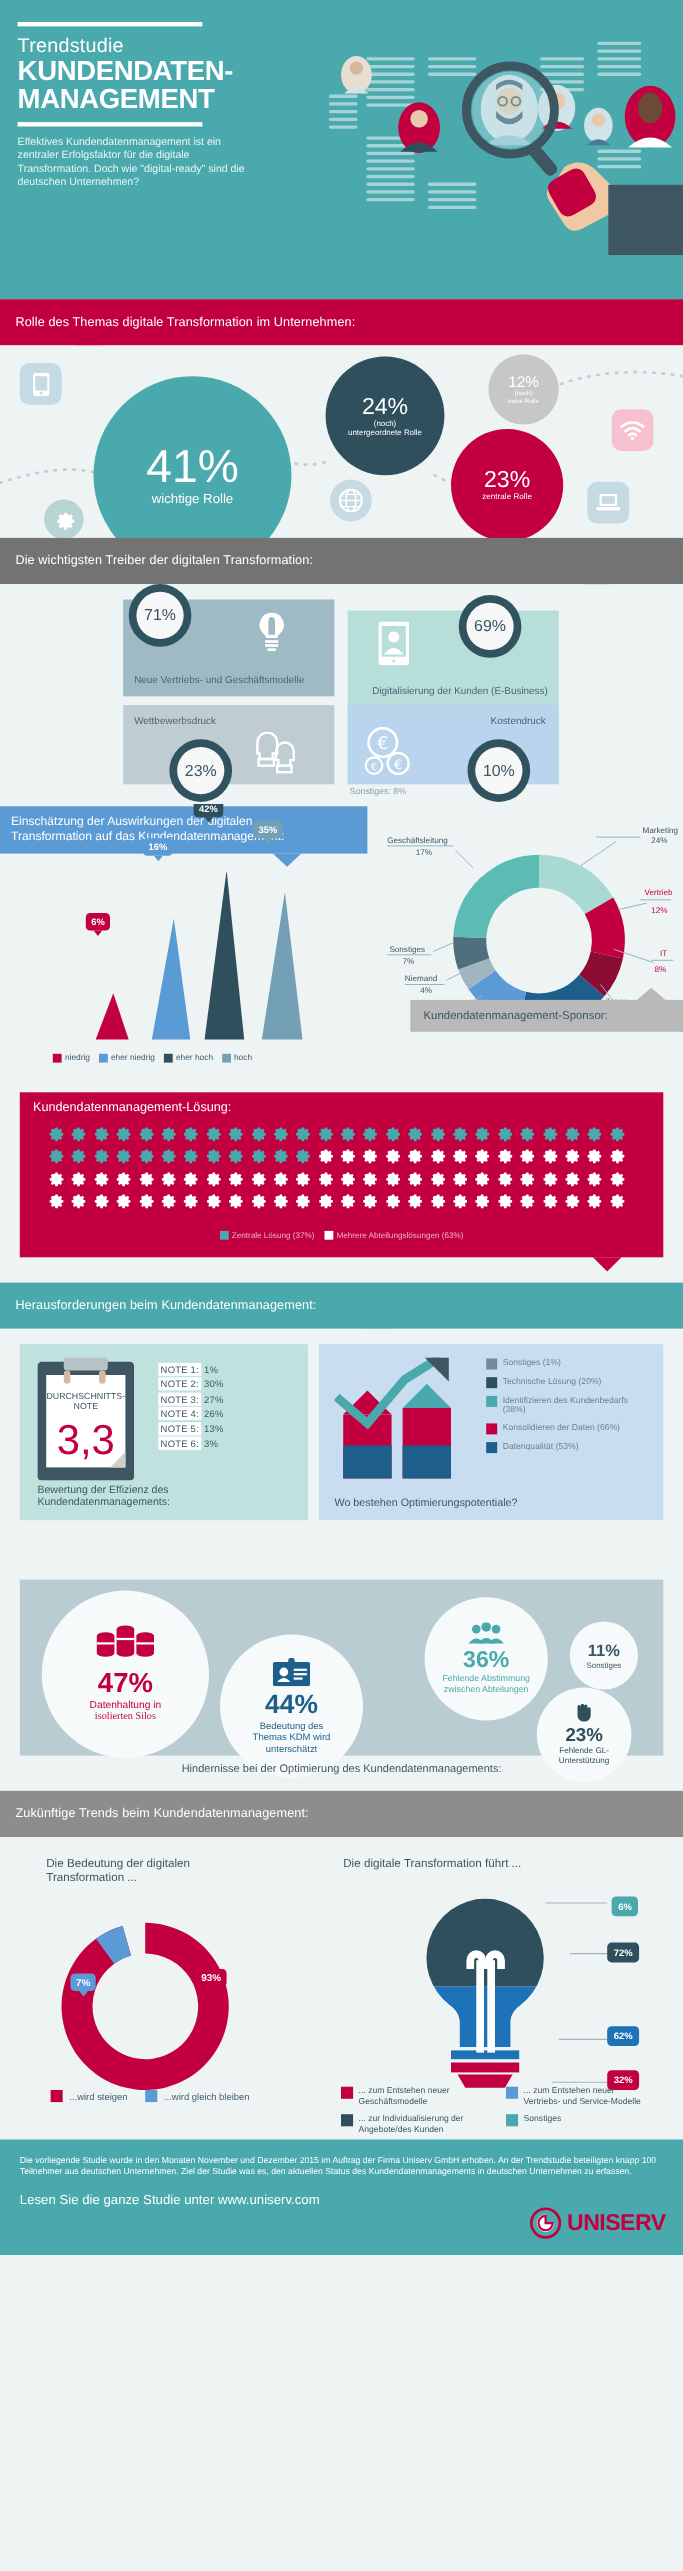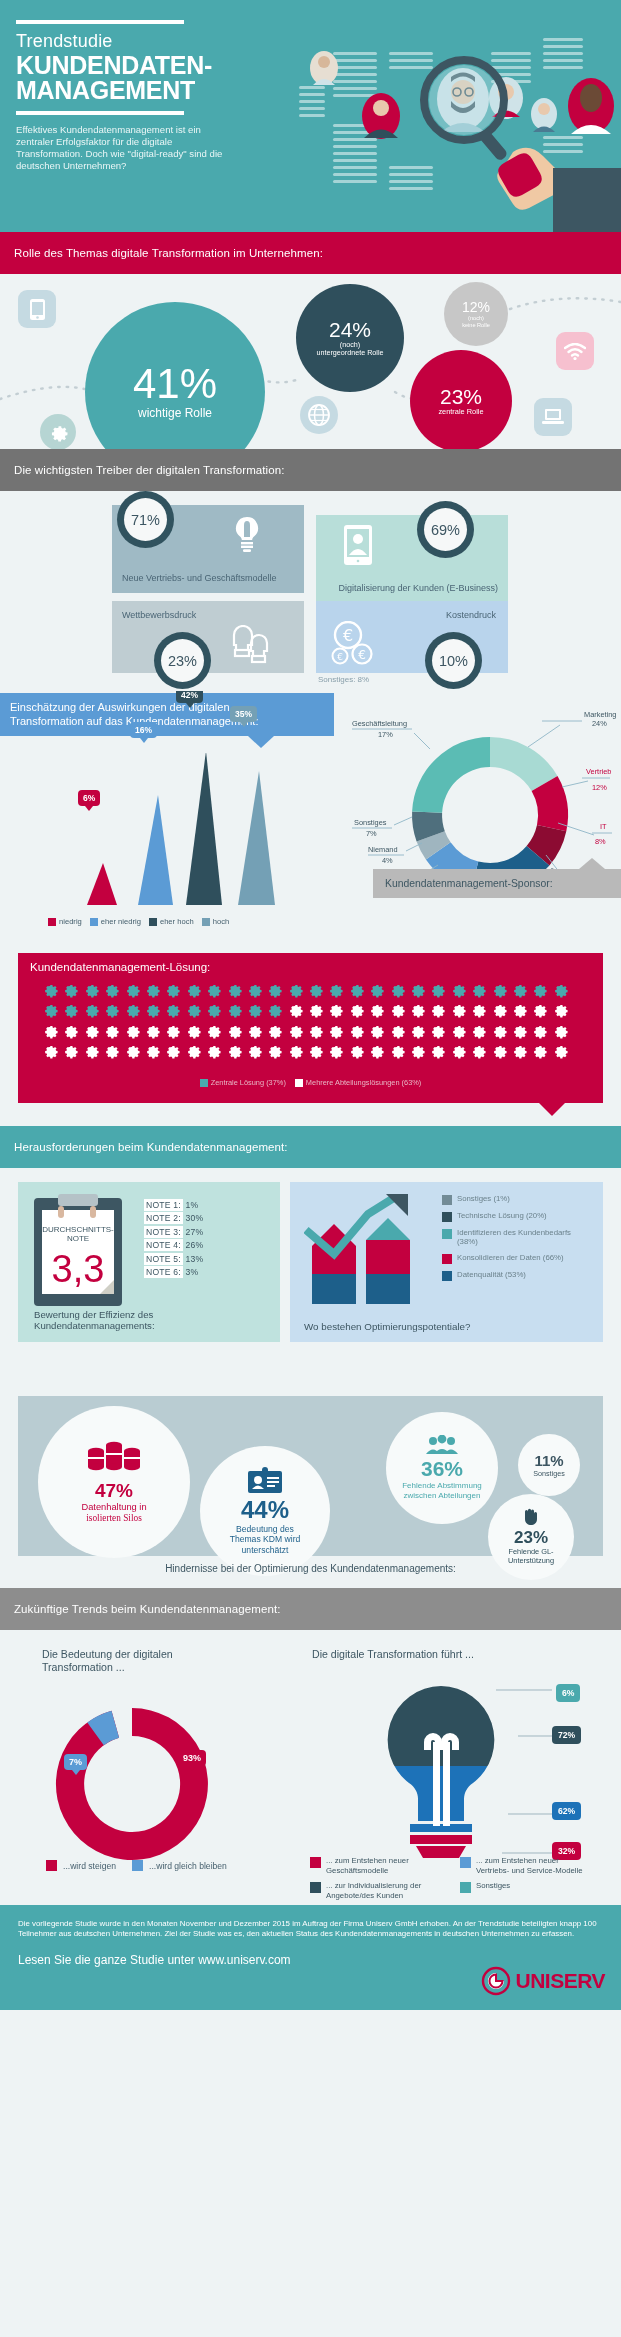--- a/index.html
+++ b/index.html
@@ -16,21 +16,21 @@
   
   .tex { background-image:
       repeating-linear-gradient(90deg, rgba(255,255,255,.55) 0 2px, rgba(0,0,0,0) 2px 4px),
       repeating-linear-gradient(0deg, rgba(255,255,255,.35) 0 2px, rgba(0,0,0,0) 2px 4px);
   }
   .band { position:relative; padding:15px 14px; }
   .band h2 { font-size:11.5px; font-weight:400; letter-spacing:.1px; }
   .notch { position:absolute; width:0;height:0; border-left:13px solid transparent; border-right:13px solid transparent; }
 
   
-  .hero { position:relative; height:232px; background:#4aa9ad; overflow:hidden; }
+  .hero { position:relative; height:272px; background:#4aa9ad; overflow:hidden; }
   .hero .rule { width:168px; height:4px; background:#fff; margin-left:16px; }
   .hero .kicker { font-size:18px; color:#fff; margin:7px 0 1px 16px; font-weight:400; letter-spacing:.2px;}
   .hero .title { font-size:25px; line-height:25px; color:#fff; font-weight:bold; margin-left:16px; letter-spacing:-.3px;}
   .hero .intro { font-size:9.6px; line-height:12.1px; color:#eaf6f6; margin:9px 0 0 16px; width:215px; }
   .hero-art { position:absolute; right:0; top:16px; width:330px; height:216px; }
 
   
   .sec1 { position:relative; background:#eef3f4; height:175px; overflow:hidden;}
   .bubble { position:absolute; border-radius:50%; display:flex; flex-direction:column; align-items:center; justify-content:center; text-align:center; color:#fff;}
   .bubble .big { font-weight:300; }
@@ -825,21 +825,21 @@
           <ellipse cx="45" cy="10" rx="8" ry="3.2"></ellipse>
               <rect x="37" y="10" width="16" height="16"></rect>
               <ellipse cx="45" cy="26" rx="8" ry="3.2"></ellipse>
             </g>
           <g fill="#fff">
               <rect x="1" y="16" width="16" height="2"></rect>
               <rect x="19" y="12" width="16" height="2"></rect>
               <rect x="37" y="16" width="16" height="2"></rect>
             </g>
         </svg>
-        <div style="font-size:19px;font-weight:bold;color:#c3003f;margin-top:3px;">47%</div>
+        <div style="font-size:25px;font-weight:bold;color:#c3003f;margin-top:3px;">47%</div>
         <div style="font-size:9.3px;color:#c3003f;line-height:11px;">Datenhaltung in</div>
         <div style="font-size:9.3px;color:#c3003f;line-height:11px;font-family:Liberation Serif, serif;">isolierten Silos</div>
       </div>
 
       <div class="wcirc" style="left:182px;top:50px;width:130px;height:130px;">
         <svg width="34" height="26" viewBox="0 0 34 26">
           <rect x="0" y="4" width="34" height="22" rx="2" fill="#1d5f8a"></rect>
           <circle cx="10" cy="13" r="4" fill="#fff"></circle>
             <path d="M4 22 q6 -7 12 0z" fill="#fff"></path>
           <rect x="19" y="10" width="12" height="2" fill="#fff"></rect>

